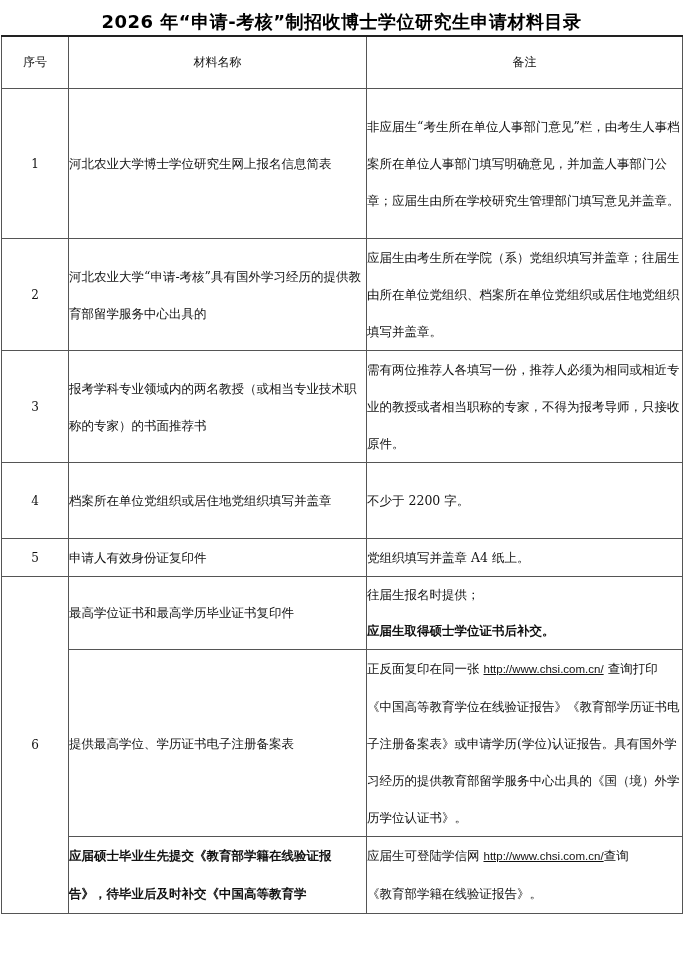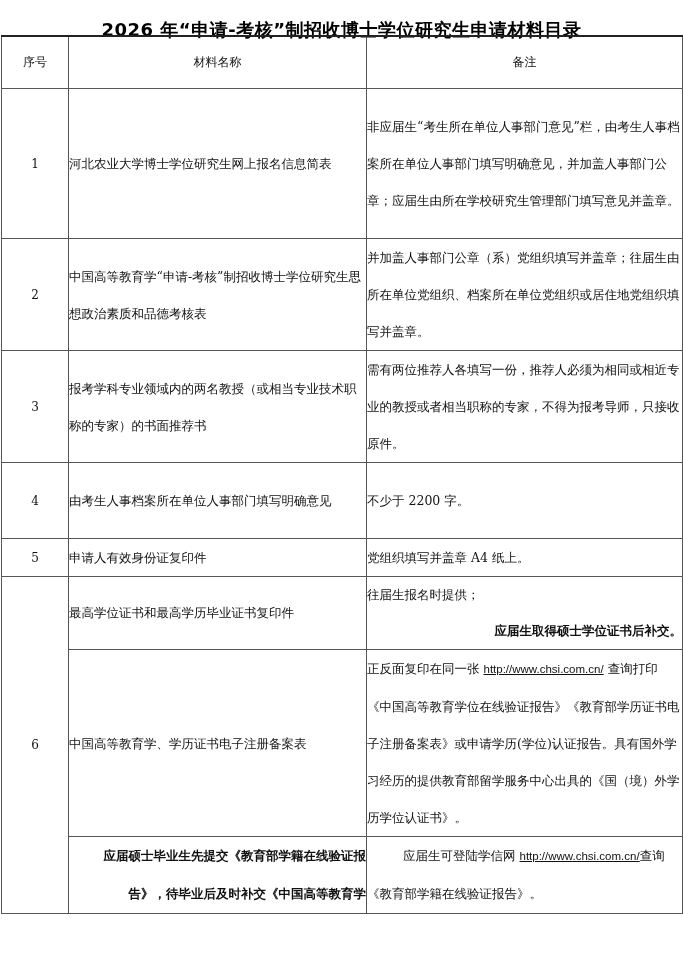--- a/index.html
+++ b/index.html
@@ -2,44 +2,44 @@
 <html><head>
 <meta charset="utf-8">
 <style>
   html, body { margin: 0; padding: 0; background: #ffffff; }
   body {
     width: 683px; height: 962px; position: relative; overflow: hidden;
     font-family: "DejaVu Serif", "Liberation Serif", serif;
     color: #111111;
   }
   .title {
-    position: absolute; left: 0; top: 16px; width: 683px; height: 30px;
+    position: absolute; left: 0; top: 8px; width: 683px; height: 30px;
     text-align: center; line-height: 28px;
     font-family: "DejaVu Sans", "Liberation Sans", sans-serif;
     font-size: 18px; font-weight: bold; letter-spacing: 0.5px; color: #000;
   }
   table.mat {
     position: absolute; left: 1px; top: 35px;
     width: 681px; border-collapse: collapse; table-layout: fixed;
   }
   table.mat td, table.mat th {
     border: 1.5px solid #555555;
     padding: 0; vertical-align: middle;
   }
   table.mat tr:first-child th { border-top: 2px solid #222; }
   th {
     font-family: Liberation Sans, sans-serif;
     font-size: 12px; font-weight: normal; text-align: center; height: 51px;
   }
   td.num { text-align: center; font-size: 12px; }
   td.name { padding: 0 6px 0 8px; font-size: 12.5px; line-height: 37px; }
   td.note { padding: 0 4px 0 6px; font-size: 12.5px; line-height: 37px; }
-  .bold { font-weight: bold; text-align: right; }
+  .bold { font-weight: bold; }
   .link { text-decoration: underline; font-family: Liberation Sans, sans-serif; font-size: 11.5px; }
-  .clip { white-space: nowrap; overflow: hidden; margin-left: 36px; }
+  .clip { white-space: nowrap; overflow: hidden; }
   .block { display: block; }
 </style>
 </head>
 <body>
 
 <div class="title">2026 年“申请-考核”制招收博士学位研究生申请材料目录</div>
 
 <table class="mat">
   <colgroup>
     <col style="width:67px">
@@ -54,53 +54,53 @@
   </tr>
 
   <tr style="height:150px">
     <td class="num">1</td>
     <td class="name">河北农业大学博士学位研究生网上报名信息简表</td>
     <td class="note">非应届生“考生所在单位人事部门意见”栏，由考生人事档案所在单位人事部门填写明确意见，并加盖人事部门公章；应届生由所在学校研究生管理部门填写意见并盖章。</td>
   </tr>
 
   <tr style="height:112px">
     <td class="num">2</td>
-    <td class="name">中国高等教育学“申请-考核”制招收博士学位研究生思想政治素质和品德考核表</td>
-    <td class="note">并加盖人事部门公章（系）党组织填写并盖章；往届生由所在单位党组织、档案所在单位党组织或居住地党组织填写并盖章。</td>
+    <td class="name">河北农业大学“申请-考核”具有国外学习经历的提供教育部留学服务中心出具的</td>
+    <td class="note">应届生由考生所在学院（系）党组织填写并盖章；往届生由所在单位党组织、档案所在单位党组织或居住地党组织填写并盖章。</td>
   </tr>
 
   <tr style="height:111px">
     <td class="num">3</td>
     <td class="name">报考学科专业领域内的两名教授（或相当专业技术职称的专家）的书面推荐书</td>
     <td class="note">需有两位推荐人各填写一份，推荐人必须为相同或相近专业的教授或者相当职称的专家，不得为报考导师，只接收原件。</td>
   </tr>
 
   <tr style="height:76px">
     <td class="num">4</td>
-    <td class="name">由考生人事档案所在单位人事部门填写明确意见</td>
+    <td class="name">档案所在单位党组织或居住地党组织填写并盖章</td>
     <td class="note">不少于 2200 字。</td>
   </tr>
 
   <tr style="height:38px">
     <td class="num">5</td>
     <td class="name" style="line-height:20px">申请人有效身份证复印件</td>
     <td class="note" style="line-height:20px">党组织填写并盖章 A4 纸上。</td>
   </tr>
 
   <tr style="height:73px">
     <td class="num" rowspan="3">6</td>
     <td class="name" style="line-height:20px">最高学位证书和最高学历毕业证书复印件</td>
     <td class="note" style="line-height:36px">
       <span class="block">往届生报名时提供；</span>
       <span class="block bold">应届生取得硕士学位证书后补交。</span>
     </td>
   </tr>
 
   <tr style="height:185px">
-    <td class="name">中国高等教育学、学历证书电子注册备案表</td>
+    <td class="name">提供最高学位、学历证书电子注册备案表</td>
     <td class="note">
       <span>正反面复印在同一张</span>
       <span class="link">http://www.chsi.com.cn/</span>
       <span>查询打印《中国高等教育学位在线验证报告》《教育部学历证书电子注册备案表》或申请学历(学位)认证报告。具有国外学习经历的提供教育部留学服务中心出具的《国（境）外学历学位认证书》。</span>
     </td>
   </tr>
 
   <tr style="height:71px">
     <td class="name bold" style="line-height:38px">应届硕士毕业生先提交《教育部学籍在线验证报告》，待毕业后及时补交《中国高等教育学</td>
     <td class="note" style="line-height:38px">

